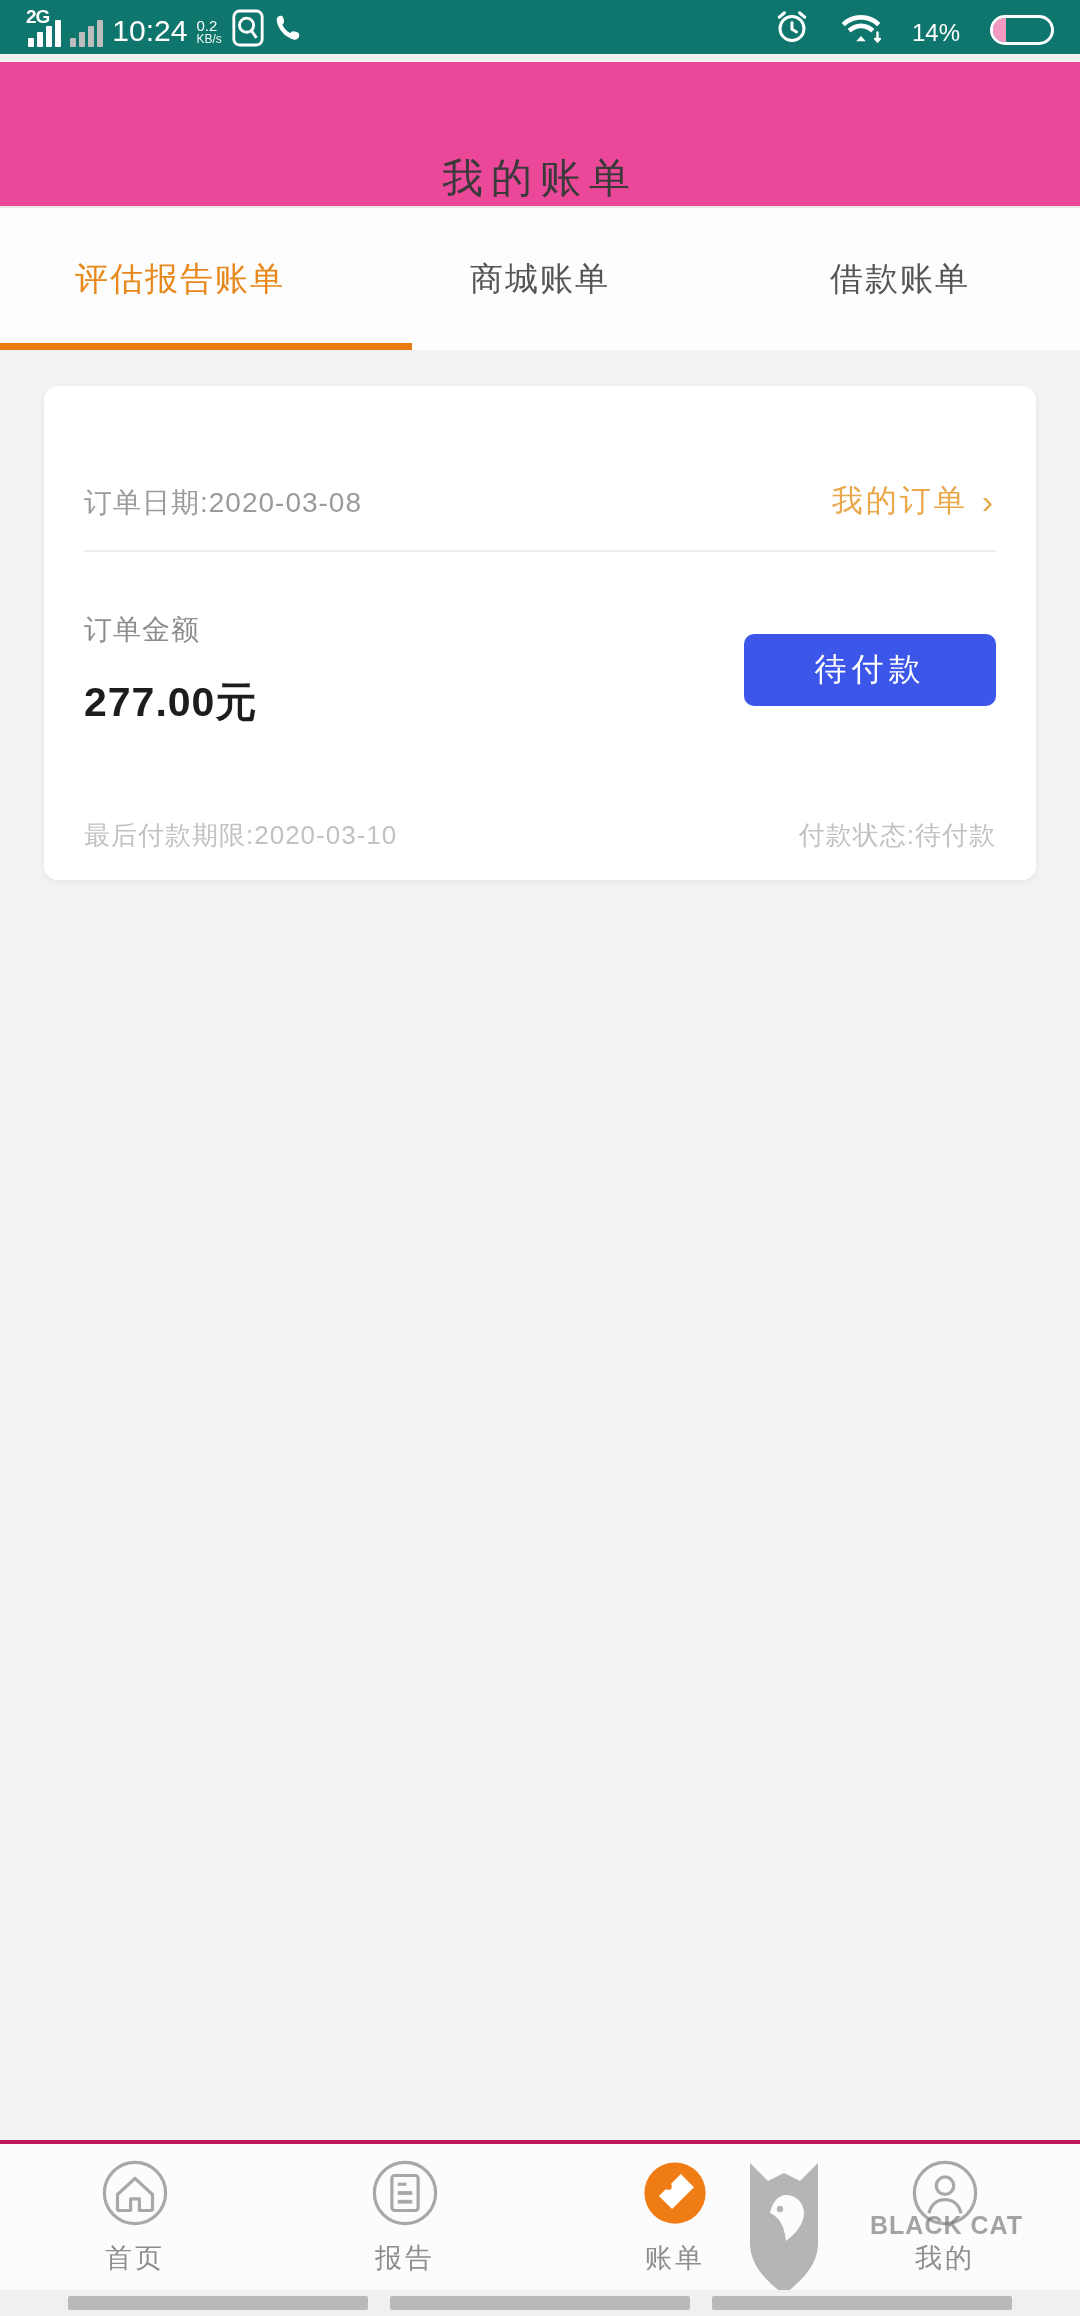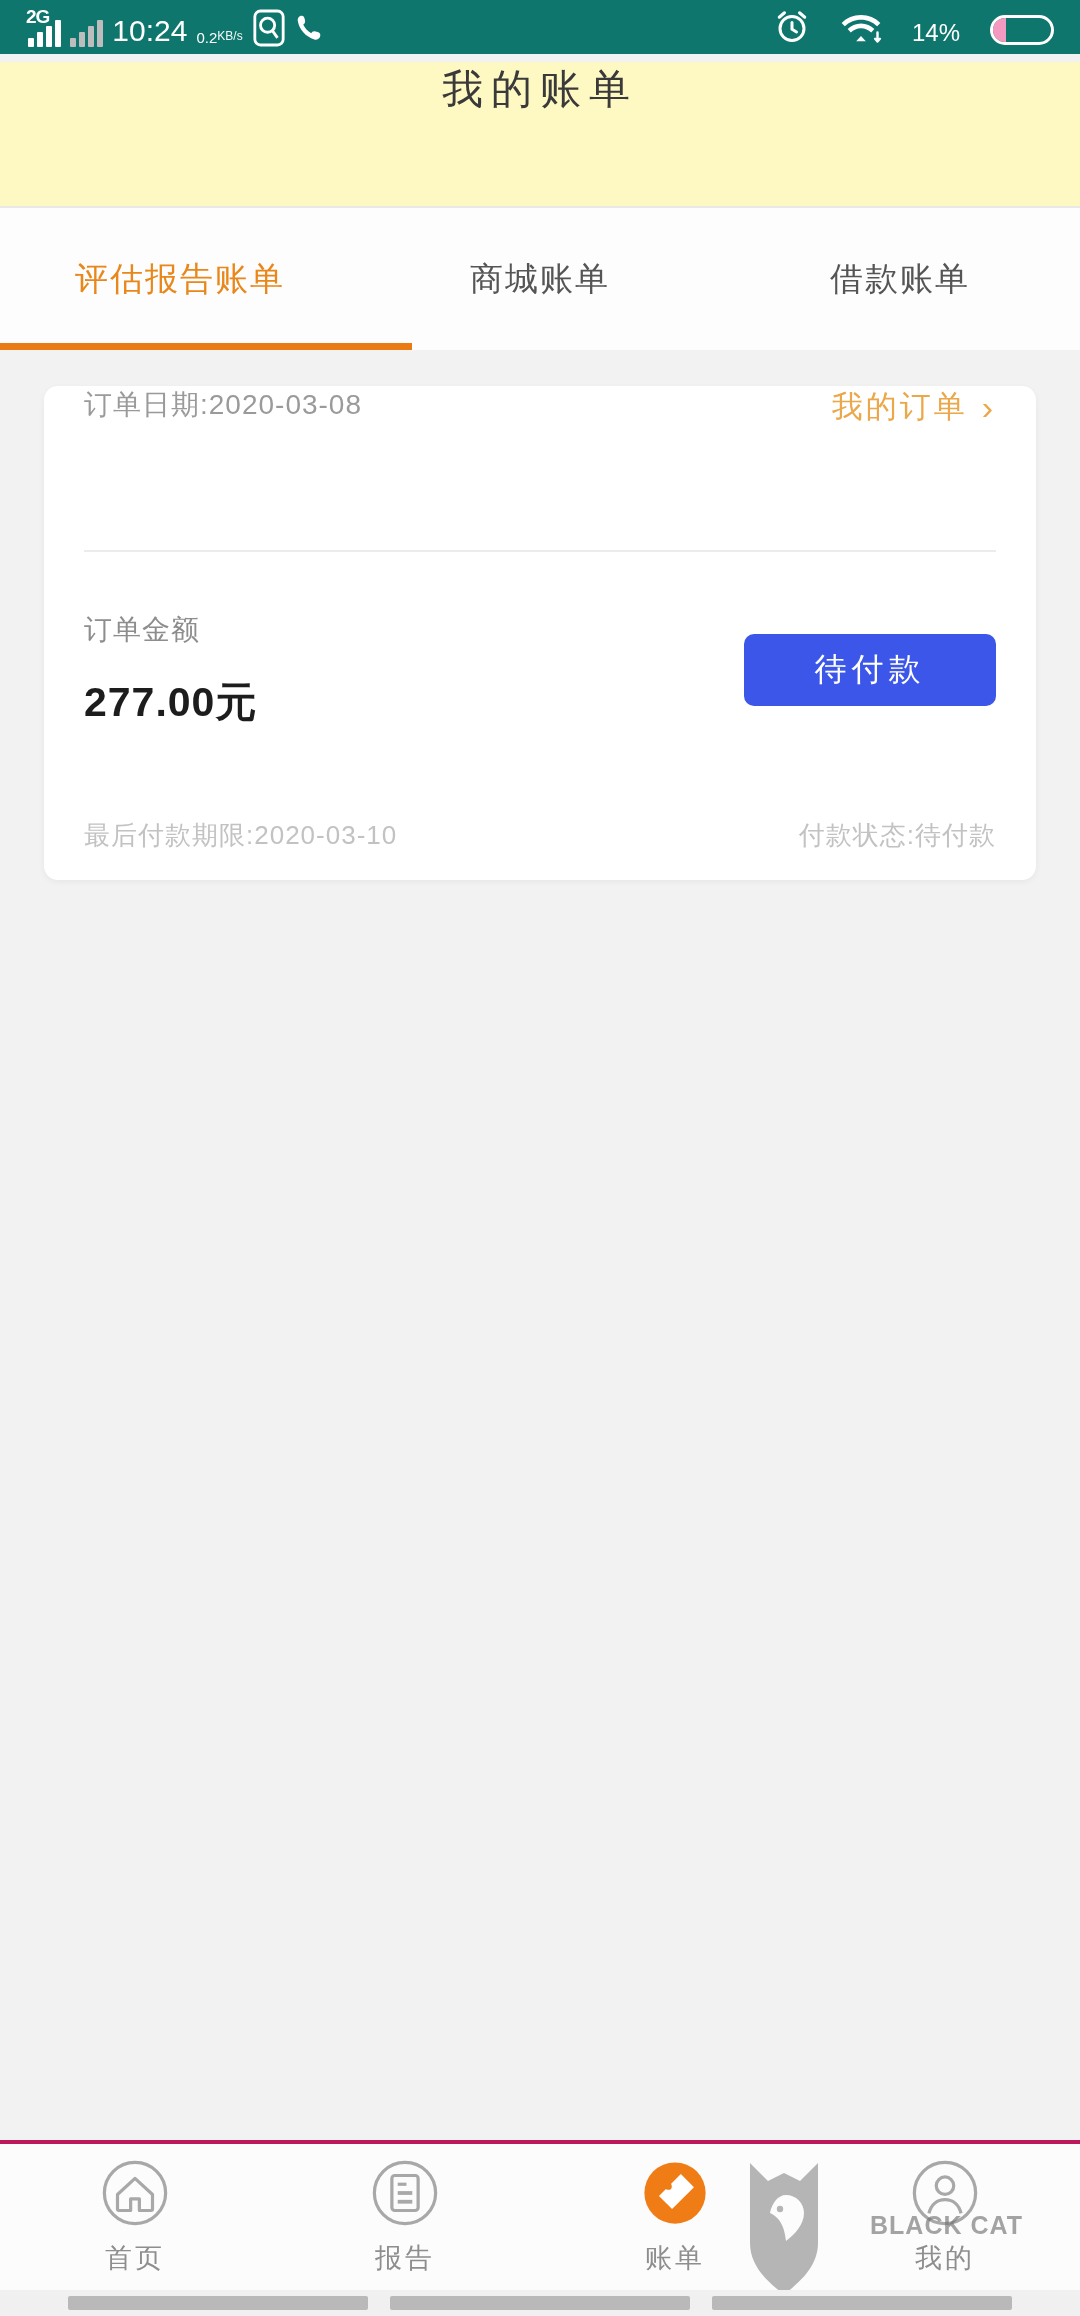--- a/index.html
+++ b/index.html
@@ -21,35 +21,35 @@
   .gen2g{ font-size:19px; font-weight:bold; line-height:1;
           letter-spacing:-1px; margin-bottom:21px; margin-right:-30px; }
   .bars{ display:flex; align-items:flex-end; gap:3px; height:30px; }
   .bars i{ display:block; width:6px; background:#fff; border-radius:1px; }
   .bars i:nth-child(1){height:9px}
   .bars i:nth-child(2){height:15px}
   .bars i:nth-child(3){height:21px}
   .bars i:nth-child(4){height:27px}
   .bars.dim i{ background:#bdbdbd; }
   .clock{ font-size:30px; line-height:1; margin-bottom:1px; letter-spacing:0px; }
-  .netspd{ display:flex; flex-direction:row; align-items:flex-start;
+  .netspd{ display:flex; flex-direction:column; align-items:flex-start;
            line-height:1; margin-bottom:2px; }
   .netspd b{ font-size:15px; font-weight:normal; }
   .netspd s{ font-size:12px; text-decoration:none; opacity:.95; }
   .sb-icon{ display:block; }
   .batt-pct{ font-size:24px; line-height:1; }
   .batt{ width:64px; height:30px; border:3px solid #fff; border-radius:15px;
          position:relative; overflow:hidden; }
   .batt .fill{ position:absolute; left:0; top:0; bottom:0; width:22%;
                background:#f49ac1; }
 
   
   .titlebar{
     position:absolute; top:62px; left:0; width:1080px; height:146px;
-    background:#fef9c3; display:flex; align-items:flex-start; justify-content:center;
+    background:#ec4899; display:flex; align-items:flex-end; justify-content:center;
     border-bottom:2px solid #e8e8e8;
   }
   .titlebar .t{ font-size:41px; color:#3a3a3a; letter-spacing:8px; }
 
   
   .tabs{
     position:absolute; top:208px; left:0; width:1080px; height:142px;
     background:#fdfdfd; display:flex; align-items:center;
   }
   .tab{ flex:1; text-align:center; font-size:33px; color:#555; letter-spacing:2px;
@@ -62,21 +62,21 @@
   }
 
   
   .card{
     position:absolute; left:44px; top:386px; width:992px; height:494px;
     background:#fff; border-radius:14px;
     box-shadow:0 2px 6px rgba(0,0,0,.05);
   }
   .card-row1{
     position:absolute; left:0; top:0; width:100%; height:136px;
-    display:flex; align-items:flex-start; padding:0 40px;
+    display:flex; align-items:flex-end; padding:0 40px;
   }
   .order-date{ font-size:28px; color:#9a9a9a; letter-spacing:1px; }
   .my-order{ margin-left:auto; display:flex; align-items:center; gap:14px;
              color:#eaa84a; font-size:31px; letter-spacing:3px; }
   .chev{ font-size:34px; line-height:1; color:#eaa84a; font-weight:300; }
   .divider{ position:absolute; left:40px; top:164px; width:912px; height:2px;
             background:#ececec; }
   .card-row2{
     position:absolute; left:0; top:164px; width:100%; height:240px;
     padding:0 40px; display:flex; align-items:center;

